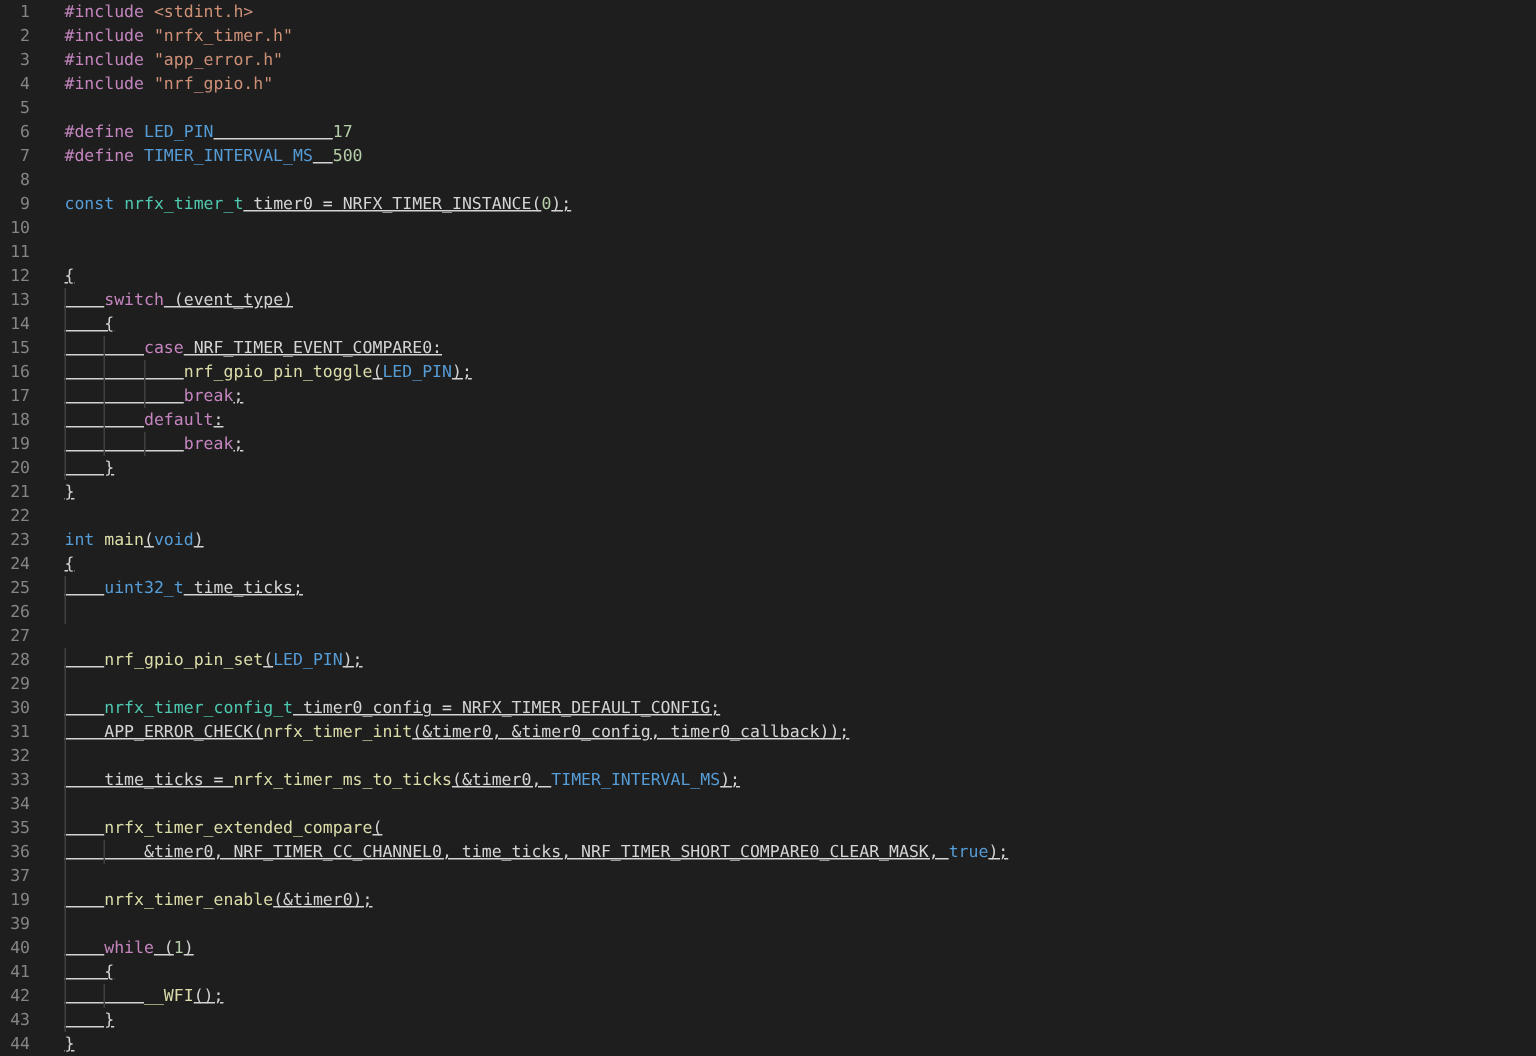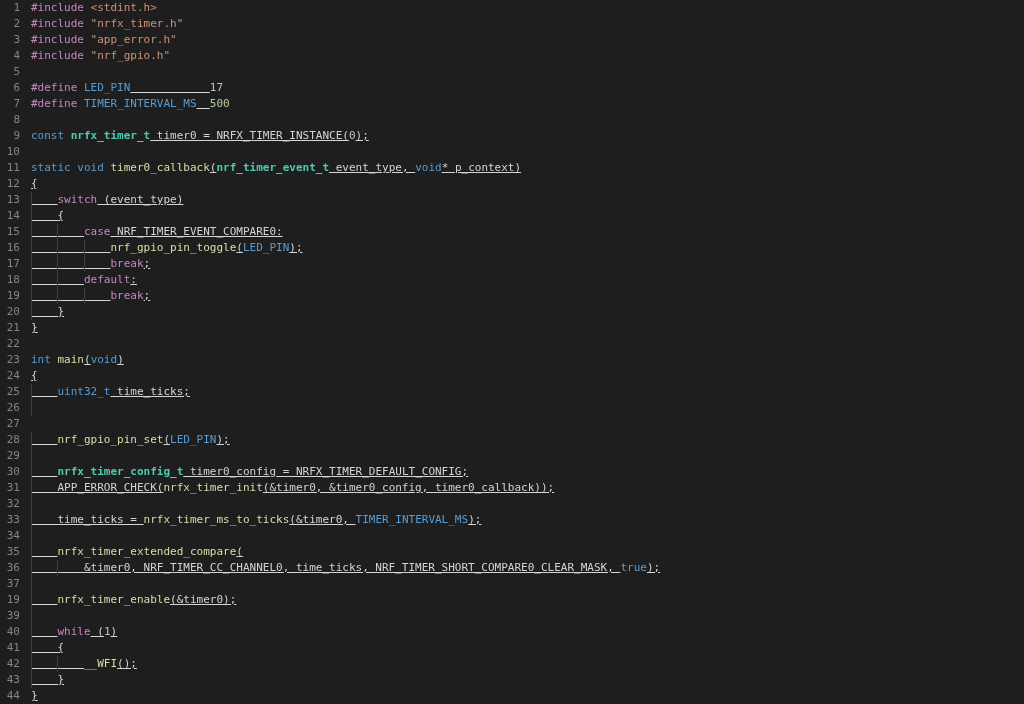--- a/index.html
+++ b/index.html
@@ -27,54 +27,54 @@
     flex: 0 0 28px;
     width: 28px;
     text-align: right;
     padding-right: 8px;
     box-sizing: border-box;
     color: #858585;
     user-select: none;
   }
   .code {
     position: relative;
-    margin-left: 3px;
+    margin-left: 15px;
     color: #d4d4d4;
     white-space: pre;
   }
   .guide {
     position: absolute;
     top: 0;
     height: 16px;
     width: 1px;
     background: #404040;
   }
   .tok.k { color: #569cd6; }
   .tok.c { color: #c586c0; }
-  .tok.t { color: #4ec9b0; font-weight: bold; }
+  .tok.t { color: #4ec9b0; }
   .tok.f { color: #dcdcaa; }
   .tok.s { color: #ce9178; }
   .tok.n { color: #b5cea8; }
   .tok.d { color: #d4d4d4; text-decoration: underline; }
 </style>
 </head>
 <body>
 
 <div class="editor" id="editor-root">
     <div class="line"><span class="ln">1</span><span class="code"><span class="tok c">#include </span><span class="tok s">&lt;stdint.h&gt;</span></span></div>
     <div class="line"><span class="ln">2</span><span class="code"><span class="tok c">#include </span><span class="tok s">"nrfx_timer.h"</span></span></div>
     <div class="line"><span class="ln">3</span><span class="code"><span class="tok c">#include </span><span class="tok s">"app_error.h"</span></span></div>
     <div class="line"><span class="ln">4</span><span class="code"><span class="tok c">#include </span><span class="tok s">"nrf_gpio.h"</span></span></div>
     <div class="line"><span class="ln">5</span><span class="code"></span></div>
     <div class="line"><span class="ln">6</span><span class="code"><span class="tok c">#define </span><span class="tok k">LED_PIN</span><span class="tok d">            </span><span class="tok n">17</span></span></div>
     <div class="line"><span class="ln">7</span><span class="code"><span class="tok c">#define </span><span class="tok k">TIMER_INTERVAL_MS</span><span class="tok d">  </span><span class="tok n">500</span></span></div>
     <div class="line"><span class="ln">8</span><span class="code"></span></div>
     <div class="line"><span class="ln">9</span><span class="code"><span class="tok k">const </span><span class="tok t">nrfx_timer_t</span><span class="tok d"> timer0 = NRFX_TIMER_INSTANCE(</span><span class="tok n">0</span><span class="tok d">);</span></span></div>
     <div class="line"><span class="ln">10</span><span class="code"></span></div>
-    <div class="line"><span class="ln">11</span><span class="code"><span class="tok k">static void </span><span class="tok f">timer0_callback</span><span class="tok d">(</span><span class="tok t">nrf_timer_event_t</span><span class="tok d"> event_type, </span><span class="tok k">void</span><span class="tok d">* p_context)</span></span></div>
+    <div class="line"><span class="ln">11</span></div>
     <div class="line"><span class="ln">12</span><span class="code"><span class="tok d">{</span></span></div>
     <div class="line"><span class="ln">13</span><span class="code"><i class="guide" style="left: 0ch;"></i><span class="tok d">    </span><span class="tok c">switch</span><span class="tok d"> (event_type)</span></span></div>
     <div class="line"><span class="ln">14</span><span class="code"><i class="guide" style="left: 0ch;"></i><span class="tok d">    {</span></span></div>
     <div class="line"><span class="ln">15</span><span class="code"><i class="guide" style="left: 0ch;"></i><i class="guide" style="left: 4ch;"></i><span class="tok d">        </span><span class="tok c">case</span><span class="tok d"> NRF_TIMER_EVENT_COMPARE0:</span></span></div>
     <div class="line"><span class="ln">16</span><span class="code"><i class="guide" style="left: 0ch;"></i><i class="guide" style="left: 4ch;"></i><i class="guide" style="left: 8ch;"></i><span class="tok d">            </span><span class="tok f">nrf_gpio_pin_toggle</span><span class="tok d">(</span><span class="tok k">LED_PIN</span><span class="tok d">);</span></span></div>
     <div class="line"><span class="ln">17</span><span class="code"><i class="guide" style="left: 0ch;"></i><i class="guide" style="left: 4ch;"></i><i class="guide" style="left: 8ch;"></i><span class="tok d">            </span><span class="tok c">break</span><span class="tok d">;</span></span></div>
     <div class="line"><span class="ln">18</span><span class="code"><i class="guide" style="left: 0ch;"></i><i class="guide" style="left: 4ch;"></i><span class="tok d">        </span><span class="tok c">default</span><span class="tok d">:</span></span></div>
     <div class="line"><span class="ln">19</span><span class="code"><i class="guide" style="left: 0ch;"></i><i class="guide" style="left: 4ch;"></i><i class="guide" style="left: 8ch;"></i><span class="tok d">            </span><span class="tok c">break</span><span class="tok d">;</span></span></div>
     <div class="line"><span class="ln">20</span><span class="code"><i class="guide" style="left: 0ch;"></i><span class="tok d">    }</span></span></div>
     <div class="line"><span class="ln">21</span><span class="code"><span class="tok d">}</span></span></div>

